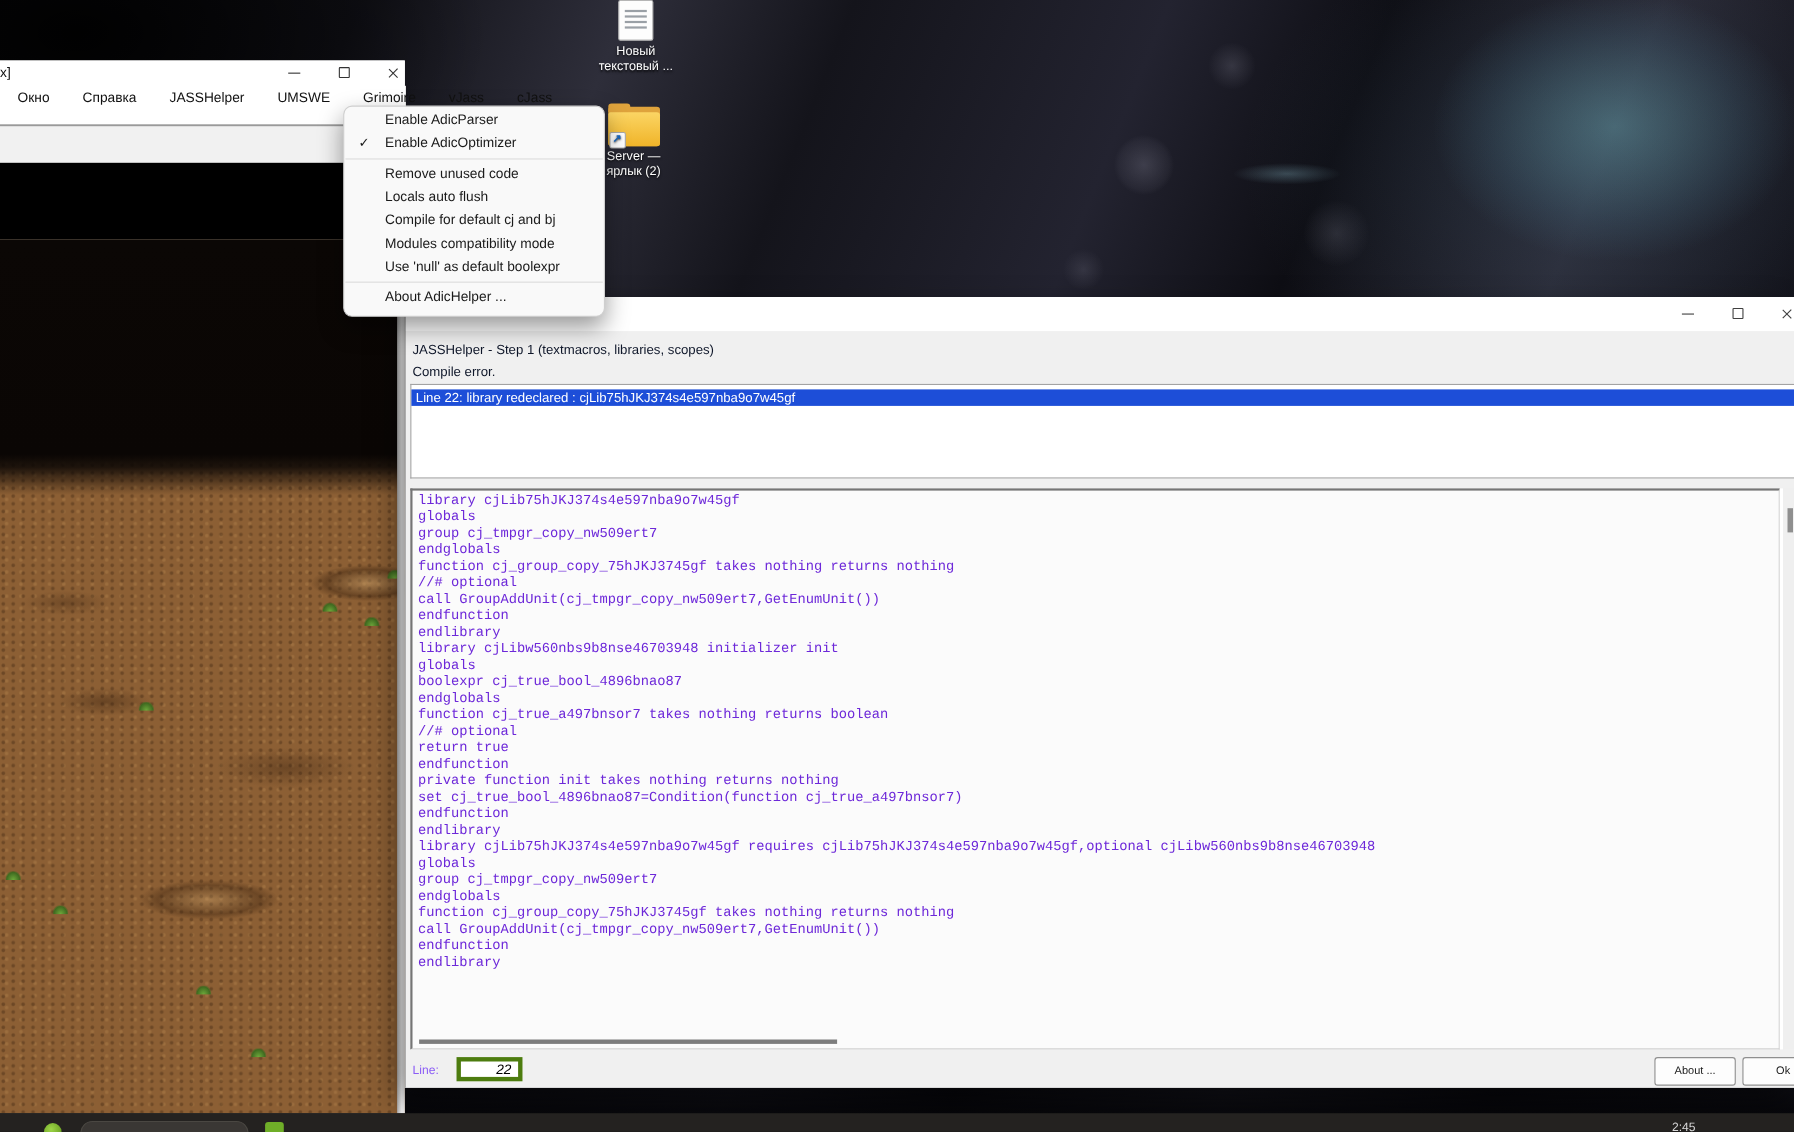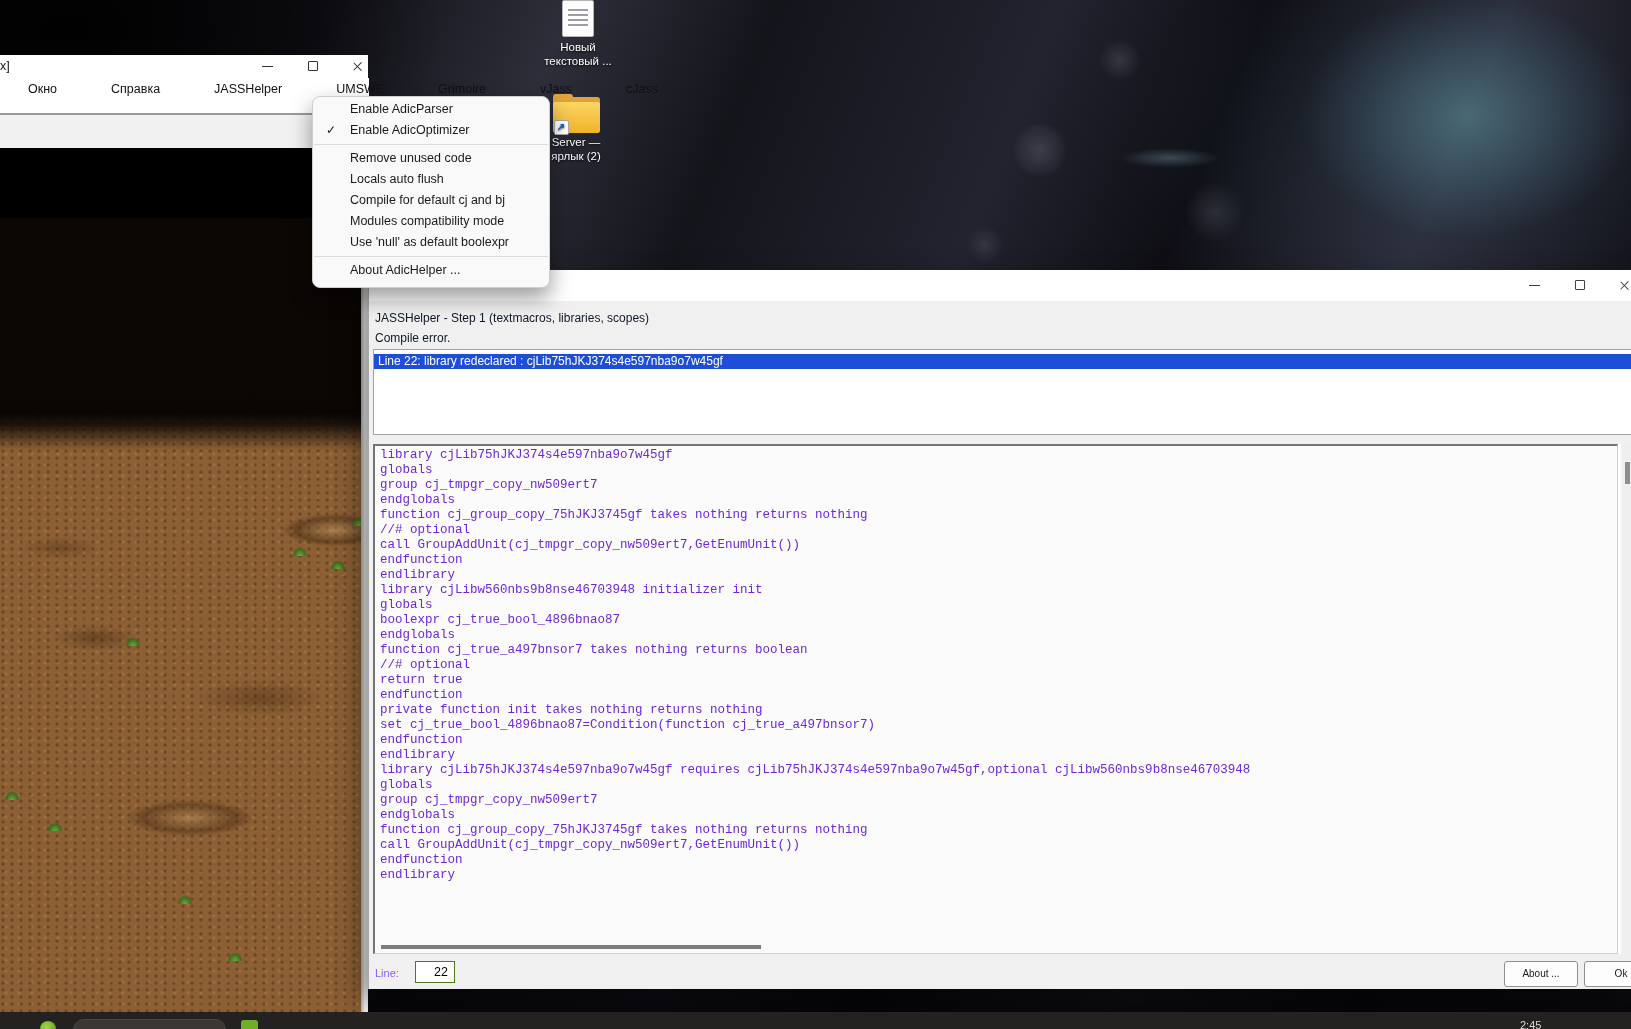--- a/index.html
+++ b/index.html
@@ -37,21 +37,21 @@
   #editor{position:absolute;left:0;top:55px;width:368px;height:957px;background:#fff;z-index:1;}
   .ed-titlebar{position:absolute;left:0;top:0;width:100%;height:23px;background:#fff;}
   .ed-title-frag{position:absolute;left:0;top:4px;font-size:12.5px;color:#111;}
   .winbtn{position:absolute;top:0;width:30px;height:23px;}
   .glyph-min{position:absolute;left:10px;top:11px;width:11px;height:0;border-top:1.4px solid #333;}
   .glyph-max{position:absolute;left:11px;top:6px;width:8px;height:8px;border:1.3px solid #333;border-radius:1px;}
   .glyph-close{position:absolute;left:10px;top:6px;width:11px;height:11px;}
   .glyph-close::before,.glyph-close::after{content:"";position:absolute;left:5px;top:0;width:1.4px;height:11px;background:#333;}
   .glyph-close::before{transform:rotate(45deg);} .glyph-close::after{transform:rotate(-45deg);}
   .ed-menubar{position:absolute;left:1px;top:23px;width:100%;height:22px;background:#fff;display:flex;align-items:center;}
-  .menu-top-item{padding:0 27px;font-size:12.5px;color:#111;}
+  .menu-top-item{padding:0 15px;font-size:12.5px;color:#111;}
   .ed-strip1{position:absolute;left:0;top:45px;width:100%;height:13px;background:#fff;}
   .ed-sep{position:absolute;left:0;top:58px;width:100%;height:2px;background:#9a9a9a;}
   .ed-strip2{position:absolute;left:0;top:60px;width:100%;height:33px;background:#f1f1f1;}
   .ed-black{position:absolute;left:0;top:93px;width:100%;height:70px;background:#000;}
   .ed-terrain{position:absolute;left:0;top:163px;width:100%;height:794px;
     background-color:#8c5f34;
     background-image:
       linear-gradient(to bottom,#0b0705 0px,#0a0604 195px,rgba(11,7,5,.85) 207px,rgba(11,7,5,0) 232px),
       radial-gradient(ellipse 70px 22px at 335px 312px, rgba(230,190,130,.35), rgba(60,35,15,.45) 55%, transparent 75%),
       radial-gradient(ellipse 85px 24px at 190px 600px, rgba(225,185,125,.30), rgba(60,35,15,.40) 55%, transparent 75%),
@@ -93,23 +93,23 @@
     background:#fbfbfb;border:1px solid #cfcfcf;border-top:2px solid #757575;border-left:2px solid #757575;
     overflow:hidden;}
   .code-lines{padding:2px 0 0 5px;font-family:"Liberation Mono","DejaVu Sans Mono",monospace;
     font-size:12.5px;line-height:15px;color:#6d28d9;}
   .code-lines div{white-space:pre;}
   .hscroll-thumb{position:absolute;left:12px;top:675px;width:380px;height:4px;background:#7d7d7d;}
   .vscroll-sep{position:absolute;left:1249px;top:174px;width:3px;height:510px;background:#fff;}
   .vscroll-track{position:absolute;left:1252px;top:174px;width:11px;height:510px;background:#efefef;}
   .vscroll-thumb{position:absolute;left:1256px;top:192px;width:5px;height:22px;background:#8f8f8f;}
   .line-label{position:absolute;left:6px;top:697px;font-size:11px;color:#8b5cf6;}
-  .line-input{position:absolute;left:46px;top:691px;width:40px;height:22px;box-sizing:border-box;
-    background:#fff;border:1px solid #4d7c0f;font-size:12.5px;text-align:right;padding:0 6px 0 0;
-    font-family:"Liberation Sans",sans-serif;color:#000;}
+  .line-input{position:absolute;left:46px;top:691px;width:60px;height:22px;box-sizing:border-box;
+    background:#fff;border:4px solid #4d7c0f;font-size:12.5px;text-align:right;padding:0 6px 0 0;
+    font-family:"Liberation Sans",sans-serif;color:#000;font-style:italic;}
   .dlg-button{position:absolute;top:691px;height:26px;box-sizing:border-box;background:#fdfdfd;
     border:1px solid #8f8f8f;border-radius:3px;font-size:10px;color:#1a1a1a;
     text-align:center;line-height:24px;}
   .btn-about{left:1135px;width:74px;} .btn-ok{left:1215px;width:74px;}
   
   #taskbar{position:absolute;left:0;top:1012px;width:100%;height:17px;background:#242220;z-index:5;}
   .tb-circle{position:absolute;left:40px;top:9px;width:16px;height:16px;border-radius:50%;
     background:radial-gradient(circle at 40% 35%, #9ed648, #6da324 70%);}
   .tb-pill{position:absolute;left:73px;top:7px;width:153px;height:22px;border-radius:11px;
     background:#3a3734;border:1px solid #4a4742;box-sizing:border-box;}

